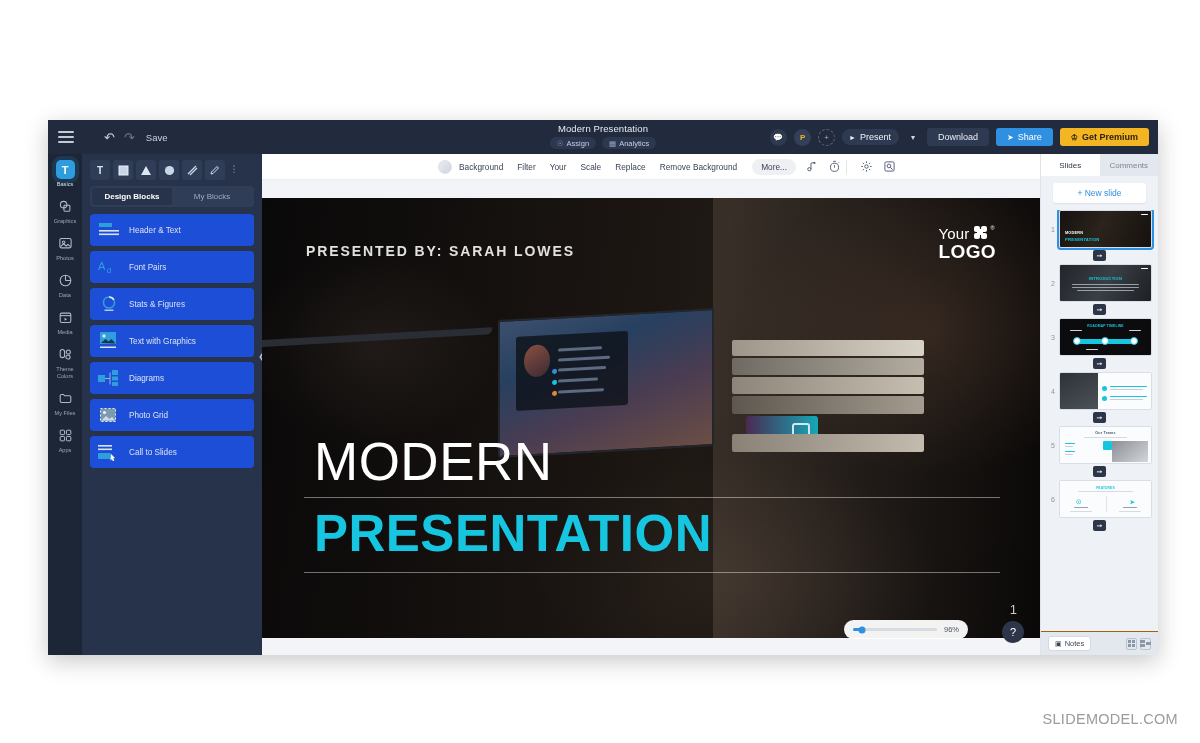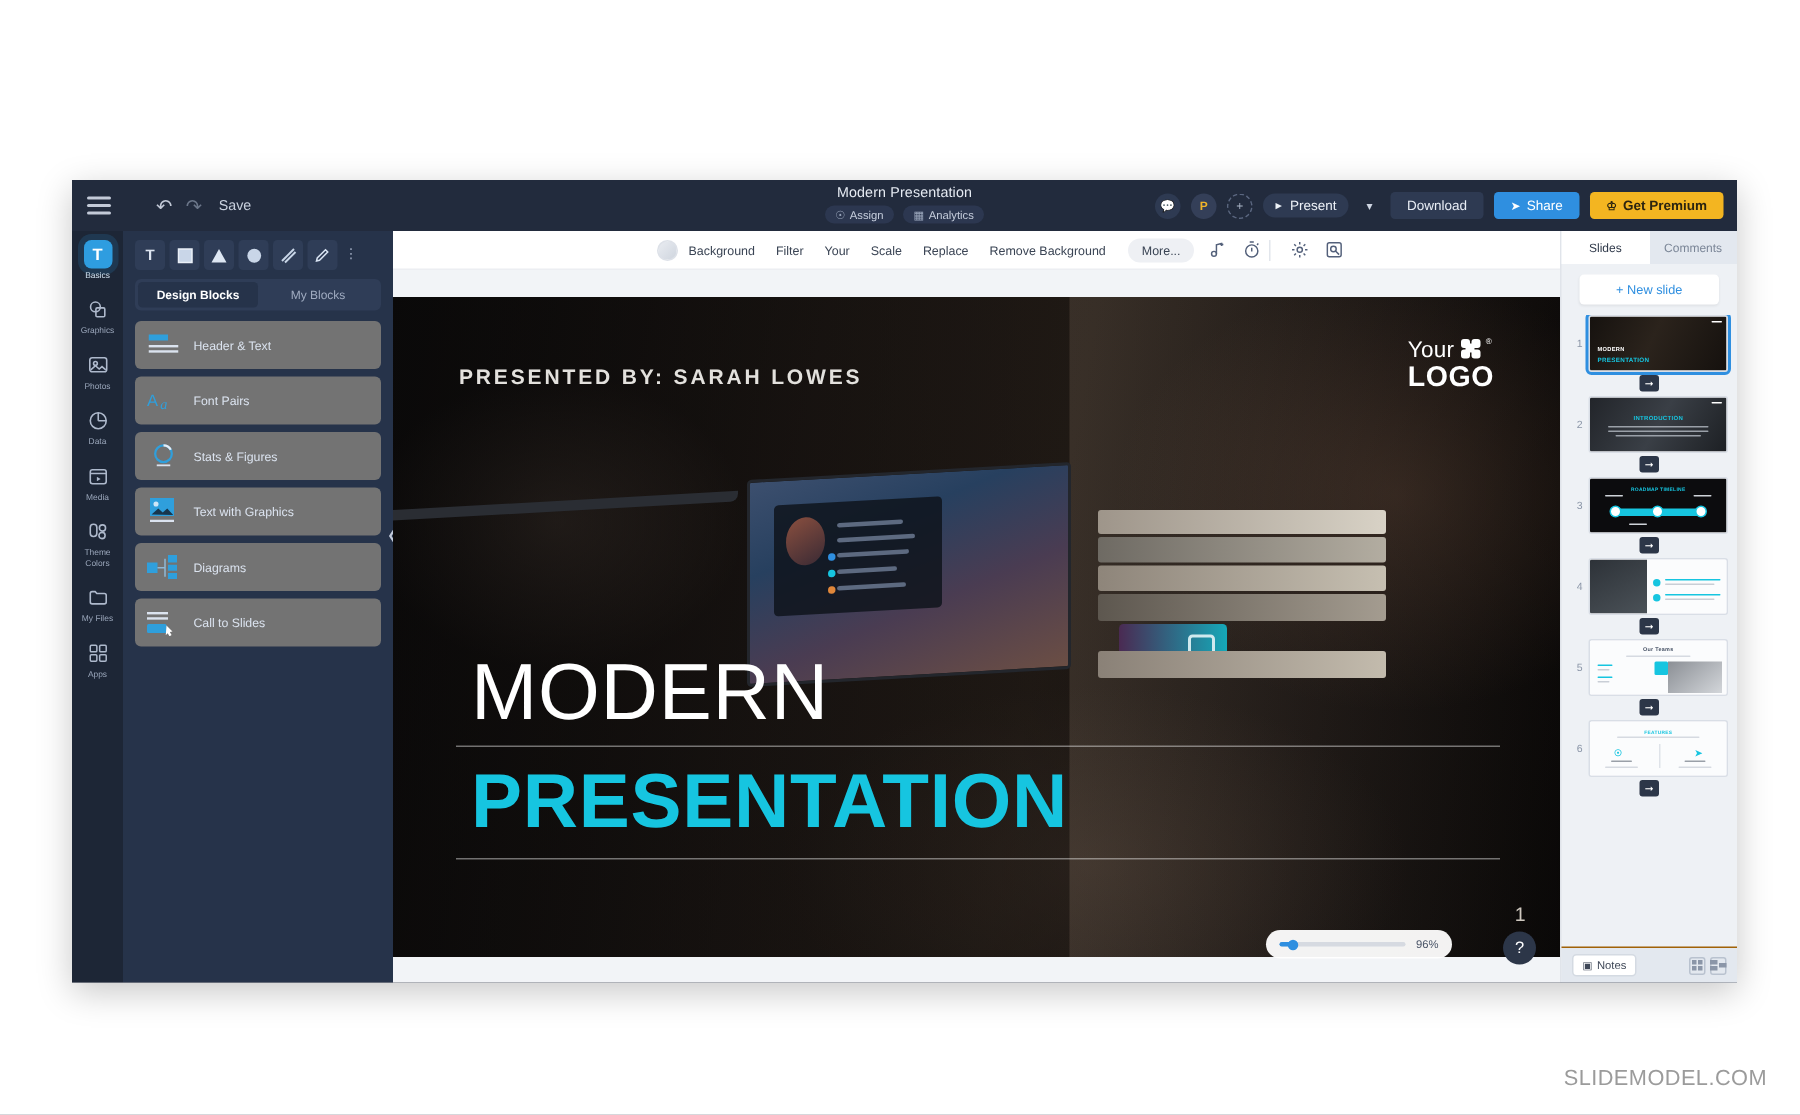--- a/index.html
+++ b/index.html
@@ -94,21 +94,21 @@
   }
   .tool.dots { background:transparent; width:12px; }
   .tabs-row { display:flex; gap:0; background:#2f3d57; border-radius:4px; padding:2px; margin-bottom:7px; }
   .tab {
     flex:1; text-align:center; font-size:8px; padding:4px 0; border-radius:3px;
     color:#9fabc0; cursor:pointer;
   }
   .tab.active { background:#26334a; color:#fff; font-weight:bold; }
   .block {
     display:flex; align-items:center; gap:9px;
-    background:#737373; border-radius:4px; padding:6px 8px; margin-bottom:5px; cursor:pointer;
+    background:#1d4ed8; border-radius:4px; padding:6px 8px; margin-bottom:5px; cursor:pointer;
   }
   .block-ico { width:22px; height:20px; flex:0 0 22px; display:flex; align-items:center; justify-content:center;}
   .block-label { font-size:8.2px; color:#dbe3ef; }
   .collapse-handle {
     position:absolute; right:-5px; top:188px; width:11px; height:28px;
     background:#26334a; border-radius:0 4px 4px 0;
     display:flex; align-items:center; justify-content:center;
     color:#c2cbdb; font-size:8px; cursor:pointer;
   }
 
@@ -439,20 +439,30 @@
           <div class="block-ico">
             <svg width="22" height="17">
                 <rect x="0" y="5" width="7" height="7" fill="#2f9fdc"></rect>
                 <rect x="14" y="0" width="6" height="5" fill="#2f9fdc"></rect>
                 <rect x="14" y="6.5" width="6" height="4" fill="#2f9fdc"></rect>
                 <rect x="14" y="12" width="6" height="4" fill="#2f9fdc"></rect>
                 <path d="M7 8.5h5M12 2.5v12" stroke="#8fb8d6" stroke-width="1"></path>
               </svg>
           </div>
           <div class="block-label">Diagrams</div>
+        </div>
+        <div class="block">
+          <div class="block-ico">
+            <svg width="20" height="17">
+                <rect x="1.5" y="1.5" width="15" height="13" fill="#7f99ad" stroke="#e6edf5" stroke-dasharray="2 2"></rect>
+                <circle cx="5.5" cy="5.5" r="1.6" fill="#e9f2fa"></circle>
+                <path d="M2.5 13.5l4.5-4.5 3.5 3 2.5-2 3 3.5z" fill="#cfdce8"></path>
+              </svg>
+          </div>
+          <div class="block-label">Photo Grid</div>
         </div>
         <div class="block">
           <div class="block-ico">
             <svg width="22" height="17">
                 <rect x="0" y="1" width="14" height="1.6" fill="#dbe3ef"></rect>
                 <rect x="0" y="4.5" width="14" height="1.6" fill="#dbe3ef"></rect>
                 <rect x="0" y="9" width="13" height="6" rx="1" fill="#2f9fdc"></rect>
                 <path d="M13 10l4 4-1.8.4 1.2 2-1.4.8-1.2-2-1.3 1.3z" fill="#ffffff"></path>
               </svg>
           </div>

